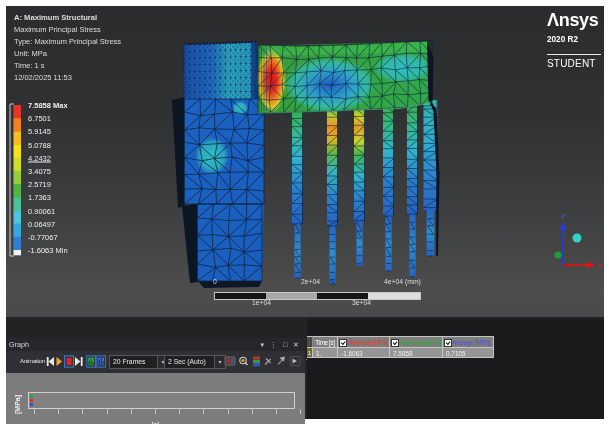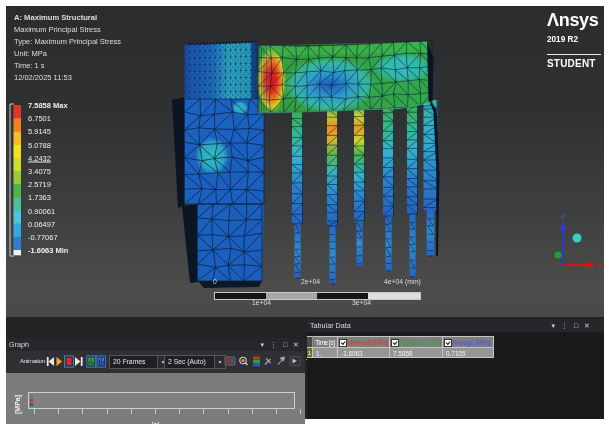--- a/index.html
+++ b/index.html
@@ -7,21 +7,21 @@
 #info{left:8px;top:6px;}
 #info b{font-size:7.6px;}
 .ll{position:absolute;left:22px;color:#efefef;font-size:7.5px;white-space:nowrap;transform:translateY(-50%);}
 
 .sb{position:absolute;color:#dcdcdc;font-size:6.8px;white-space:nowrap;}
 
 #logo{position:absolute;right:3px;top:4px;width:54px;color:#fff;}
 #logo .a{font-size:18px;font-weight:bold;letter-spacing:-0.3px;line-height:21px;}
 #logo .r{font-size:8.2px;font-weight:bold;line-height:10px;margin-top:4px;}
 #logo .hr{border-top:1.4px solid #e8e8e8;margin:9px 0 3px 0;}
-#logo .s{font-size:10px;font-weight:bold;letter-spacing:0.2px;line-height:11px;}
+#logo .s{font-size:10px;font-weight:normal;letter-spacing:0.2px;line-height:11px;}
 
 #gpanel{position:absolute;left:6px;top:319px;width:299px;height:100px;background:#22c55e;margin-top:19px;}
 #tpanel{position:absolute;left:307px;top:319px;width:297px;height:100px;background:#1a1a1c;}
 .ptitle{position:absolute;left:0;top:0;right:0;height:13px;background:#27272b;color:#dadada;font-size:7.2px;line-height:13px;padding-left:3px;box-sizing:border-box;}
 .picons{position:absolute;right:4px;top:0;height:13px;color:#cfcfcf;font-size:7px;line-height:13px;letter-spacing:2px;}
 #gtool{position:absolute;left:0;top:13px;right:0;height:22px;background:#2f3034;}
 .cmb{position:absolute;background:#202023;border:1px solid #55565a;color:#e6e6e6;font-size:6.8px;line-height:12px;padding:0 3px;height:12px;}
 .cmb .ar{position:absolute;right:-11px;top:-1px;width:10px;height:12px;border:1px solid #55565a;background:#2a2b2f;color:#bbb;font-size:6px;text-align:center;line-height:12px;}
 
 .hcell{position:absolute;background:#7e7e7e;border-right:1px solid #c4c4c4;border-top:1px solid #c4c4c4;height:11px;font-size:6.4px;line-height:11px;color:#fff;box-sizing:border-box;white-space:nowrap;overflow:hidden;letter-spacing:-0.3px;}
@@ -196,35 +196,35 @@
   <div class="ll" style="top:112.2px;">6.7501</div>
   <div class="ll" style="top:125.4px;">5.9145</div>
   <div class="ll" style="top:138.5px;text-align:center;">5.0788</div>
   <div class="ll" style="top:151.7px;text-decoration:underline;">4.2432</div>
   <div class="ll" style="top:164.9px;">3.4075</div>
   <div class="ll" style="top:178.1px;">2.5719</div>
   <div class="ll" style="top:191.3px;">1.7363</div>
   <div class="ll" style="top:204.5px;">0.90061</div>
   <div class="ll" style="top:217.6px;">0.06497</div>
   <div class="ll" style="top:230.8px;text-align:center;">-0.77067</div>
-  <div class="ll" style="top:244.0px;font-weight:bold;">-1.6063 Min</div>
+  <div class="ll" style="top:244.0px;font-weight:normal;">-1.6063 Min</div>
 
   <div class="sb" style="left:207px;top:272px;">0</div>
   <div class="sb" style="left:295px;top:272px;">2e+04</div>
   <div class="sb" style="left:378px;top:272px;">4e+04 (mm)</div>
   <div class="sb" style="left:246px;top:293px;">1e+04</div>
   <div class="sb" style="left:346px;top:293px;">3e+04</div>
   <div style="position:absolute;left:208px;top:285.5px;width:205px;height:6px;border:1px solid #c8c8c8;background:#161616;">
      <div style="position:absolute;left:51px;top:0;width:51px;height:6px;background:#a8a8a8;"></div>
      <div style="position:absolute;left:153px;top:0;width:52px;height:6px;background:#dedede;"></div>
   </div>
 
   <div id="logo">
       <div class="a">Λnsys</div>
-      <div class="r">2019 R2</div>
+      <div class="r">2020 R2</div>
       <div class="hr"></div>
       <div class="s">STUDENT</div>
     </div>
 </div>
 
 <div style="position:absolute;left:6px;top:317px;width:598px;height:102px;background:#232326;"></div>
 
 <div id="gpanel">
   <div class="ptitle">Graph<span class="picons">▾ ⋮ □ ✕</span></div>
   <div id="gtool">
@@ -286,21 +286,20 @@
         <div style="position:absolute;left:224px;top:0;width:1px;height:5px;background:#c9c9c9;"></div>
         <div style="position:absolute;left:248px;top:0;width:1px;height:5px;background:#c9c9c9;"></div>
         <div style="position:absolute;left:272px;top:0;width:1px;height:5px;background:#c9c9c9;"></div>
       </div>
     <div style="position:absolute;left:-4px;top:28px;color:#f2f2f2;font-size:7px;font-weight:bold;transform:rotate(-90deg);transform-origin:center;width:30px;text-align:center;">[MPa]</div>
     <div style="position:absolute;left:0;right:0;top:48px;text-align:center;color:#f2f2f2;font-size:7px;">[s]</div>
   </div>
 </div>
 
 <div id="tpanel">
-  <div class="ptitle">Tabular Data<span class="picons" style="right:12px;">▾ ⋮ □ ✕</span></div>
 
   <div class="hcell" style="left:0;top:17px;width:6px;background:#4a4a4a;border-right:1px solid #888;"></div>
   <div class="hcell" style="left:6px;top:17px;width:25px;text-align:center;letter-spacing:-0.4px;">Time [s]</div>
   <div class="hcell" style="left:31px;top:17px;width:52px;"><span class="cb"></span><span style="color:#e8382c;">Minimum [MPa]</span></div>
   <div class="hcell" style="left:83px;top:17px;width:53px;"><span class="cb"></span><span style="color:#33a83e;">Maximum [MPa]</span></div>
   <div class="hcell" style="left:136px;top:17px;width:51px;"><span class="cb"></span><span style="color:#4a52e0;">Average [MPa]</span></div>
 
   <div class="dcell" style="left:0;top:28px;width:6px;background:#6e6e2e;padding:0;color:#fff;font-size:6px;text-align:center;">1</div>
   <div class="dcell" style="left:6px;top:28px;width:25px;">1.</div>
   <div class="dcell" style="left:31px;top:28px;width:52px;">-1.6063</div>

